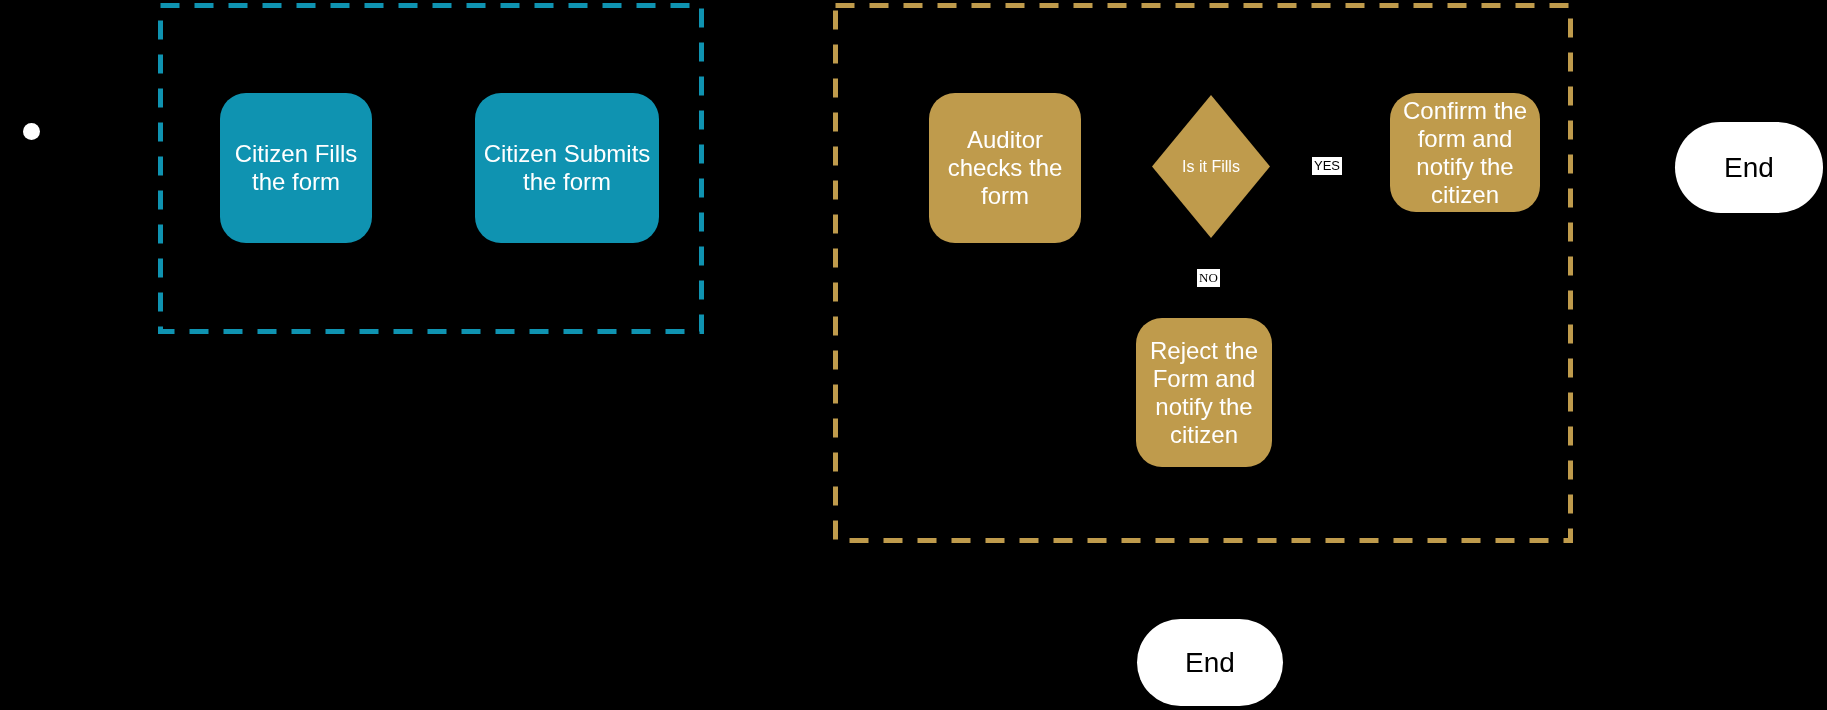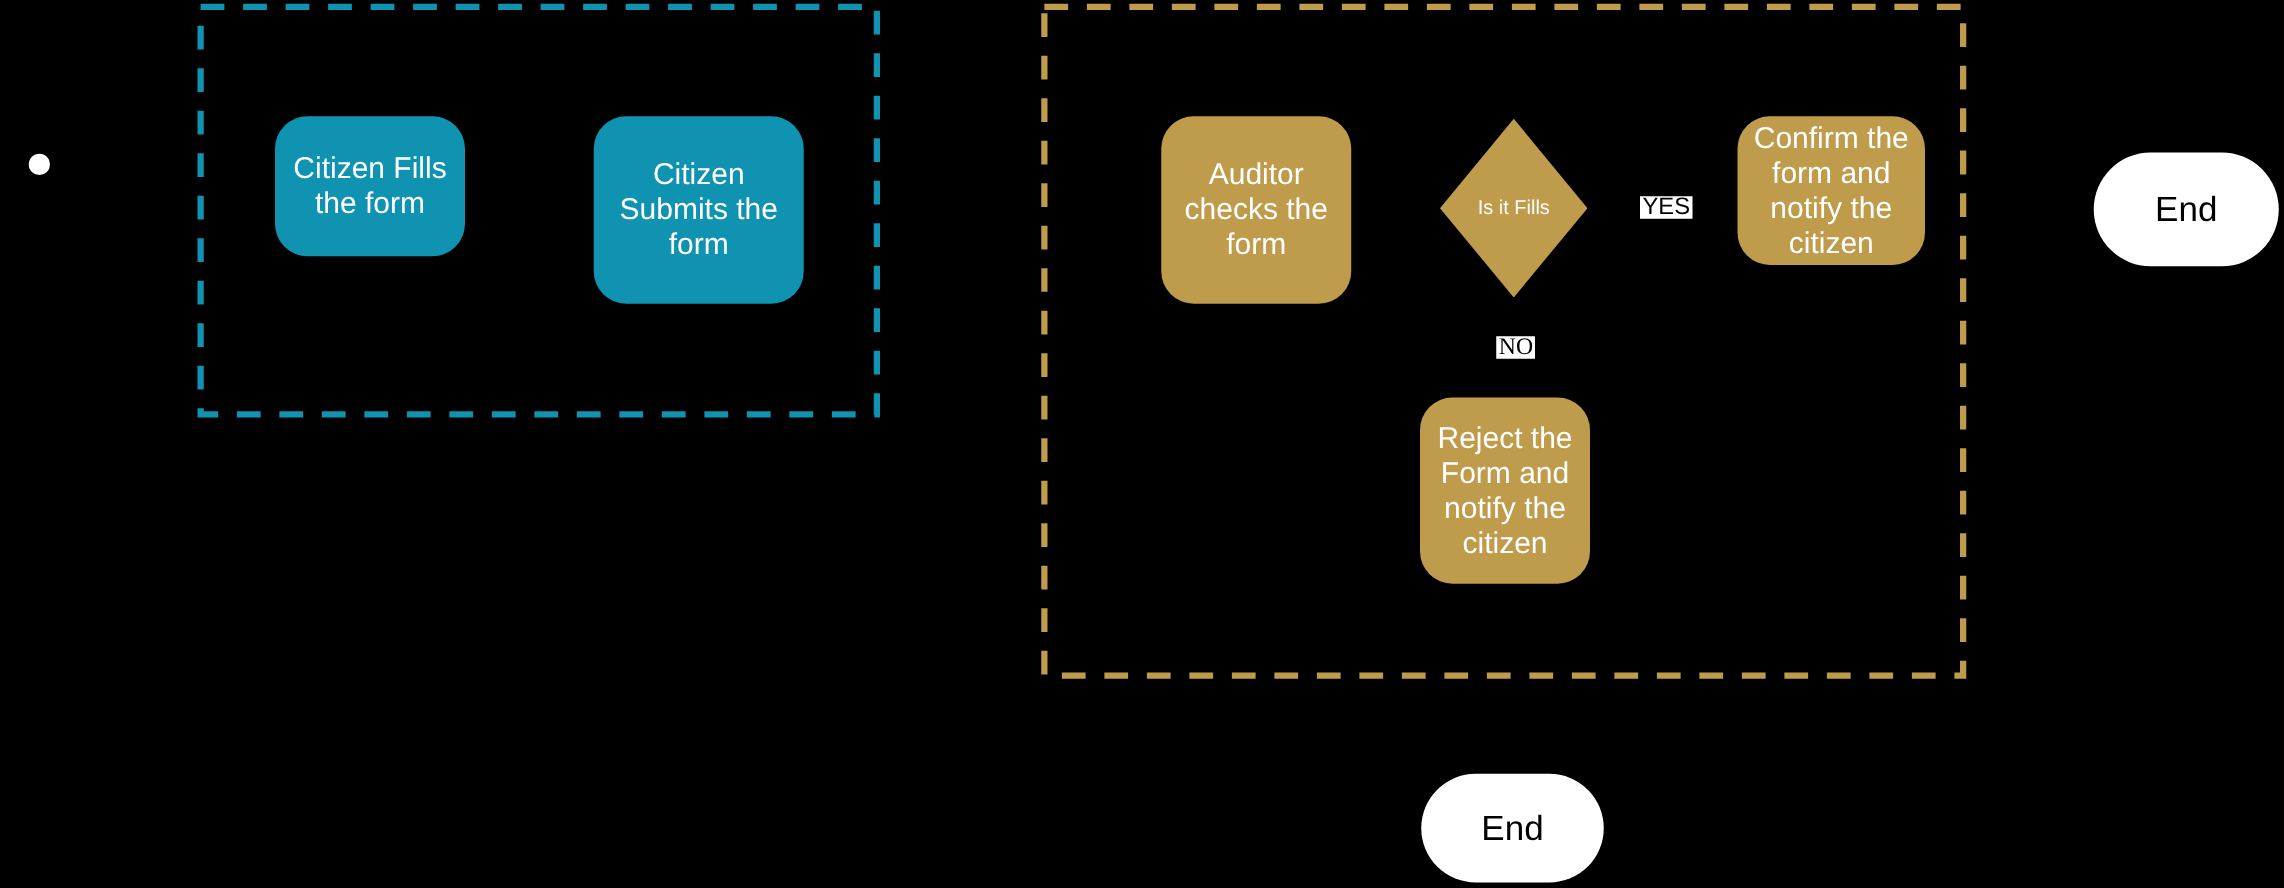--- a/index.html
+++ b/index.html
@@ -45,21 +45,21 @@
     display: flex;
     align-items: center;
     justify-content: center;
     color: #000;
     font-size: 28px;
   }
   .edge-label {
     position: absolute;
     background: #ffffff;
     color: #000;
-    font-size: 19px;
+    font-size: 13px;
     line-height: 18px;
     padding: 0 2px;
     white-space: nowrap;
   }
   .start-circle {
     position: absolute;
     left: 23px; top: 123px;
     width: 17px; height: 17px;
     border-radius: 50%;
     background: #ffffff;
@@ -73,25 +73,25 @@
   <div class="start-circle"></div>
 
   <svg class="lane-svg" style="left:155px; top:0; width:552px; height:338px;" viewBox="0 0 552 338">
     <rect x="5.5" y="5.5" width="541" height="326" fill="none" stroke="#0f93b1" stroke-width="5" stroke-dasharray="19 15"></rect>
   </svg>
 
   <svg class="lane-svg" style="left:830px; top:0; width:747px; height:547px;" viewBox="0 0 747 547">
     <rect x="5.5" y="5.5" width="735" height="535" fill="none" stroke="#bf9b4c" stroke-width="5" stroke-dasharray="19 15"></rect>
   </svg>
 
-  <div class="task teal" style="left:220px; top:93px; width:152px; height:112px;">
+  <div class="task teal" style="left:220px; top:93px; width:152px; height:150px;">
     <span>Citizen Fills the form</span>
   </div>
 
-  <div class="task teal" style="left:475px; top:93px; width:168px; height:150px;">
+  <div class="task teal" style="left:475px; top:93px; width:184px; height:150px;">
     <span>Citizen Submits the form</span>
   </div>
 
   <div class="task gold" style="left:889px; top:93px; width:152px; height:150px;margin-left:40px;">
     <span>Auditor checks the form</span>
   </div>
 
   <div class="diamond" style="left:1152px; top:95px; width:118px; height:143px;">
     <span>Is it Fills</span>
   </div>

